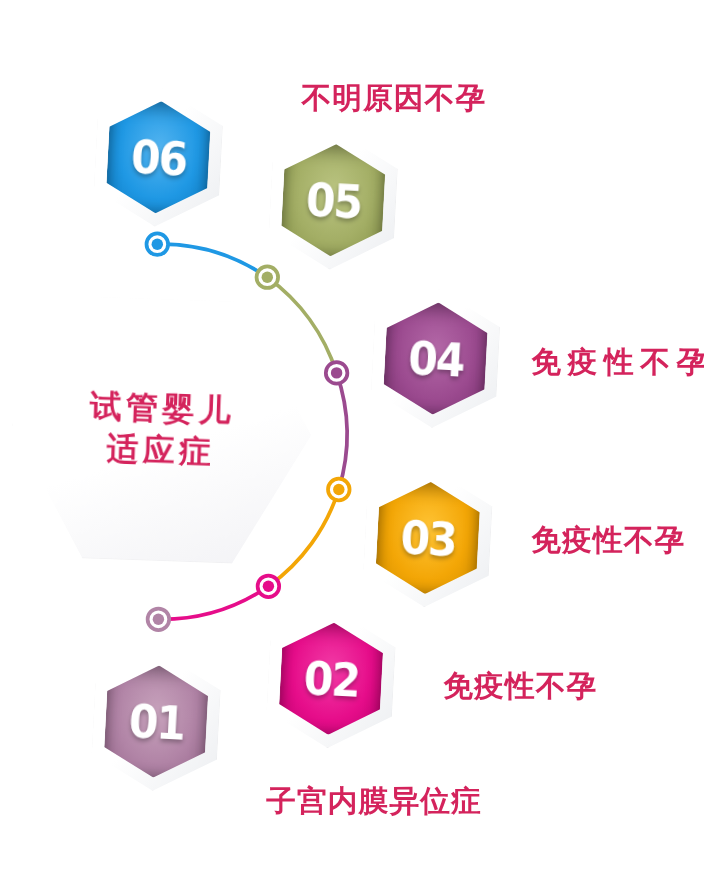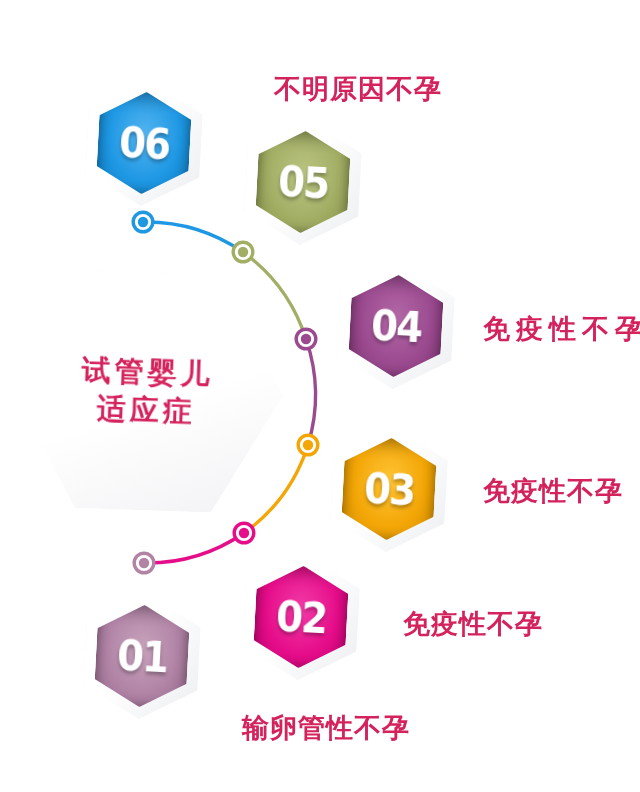--- a/index.html
+++ b/index.html
@@ -133,15 +133,15 @@
     <div class="hex-frame"></div>
     <div class="hex-fill">
       <span class="hex-num">01</span>
     </div>
   </div>
 
   <div class="label l6">不明原因不孕</div>
   <div class="label l4">免疫性不孕</div>
   <div class="label l3">免疫性不孕</div>
   <div class="label l2">免疫性不孕</div>
-  <div class="label l1">输卵管性不孕</div>
+  <div class="label l1">子宫内膜异位症</div>
 
 </div>
 
 </body></html>

